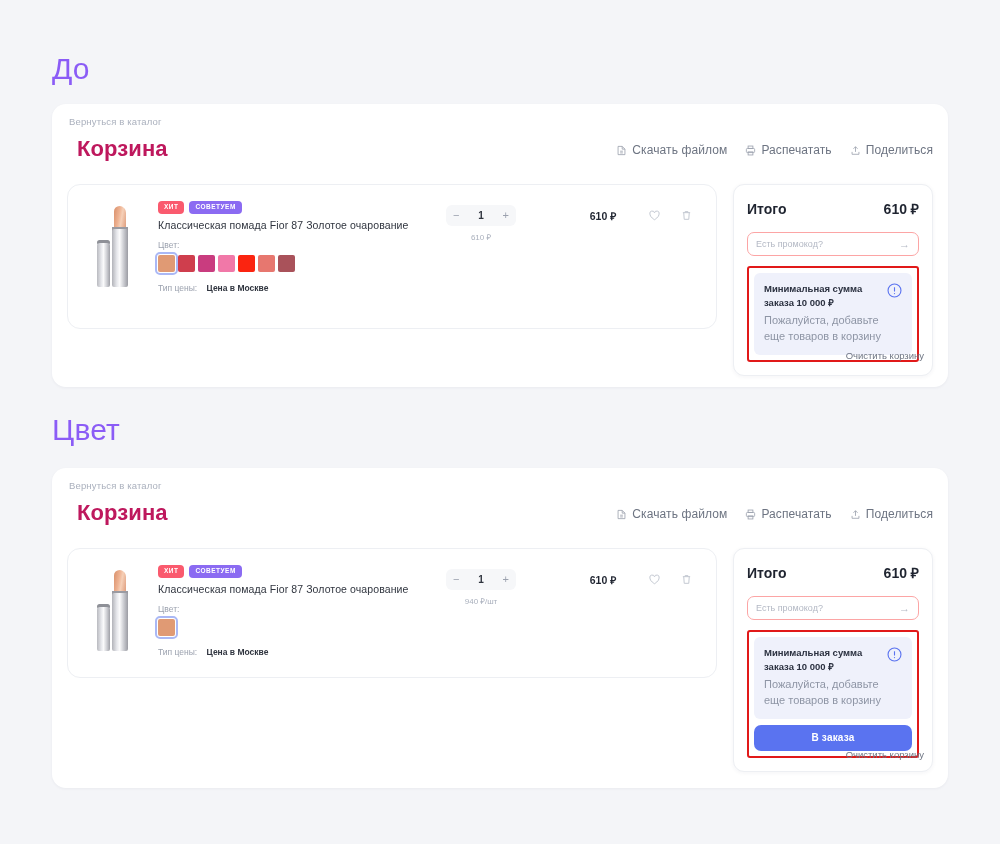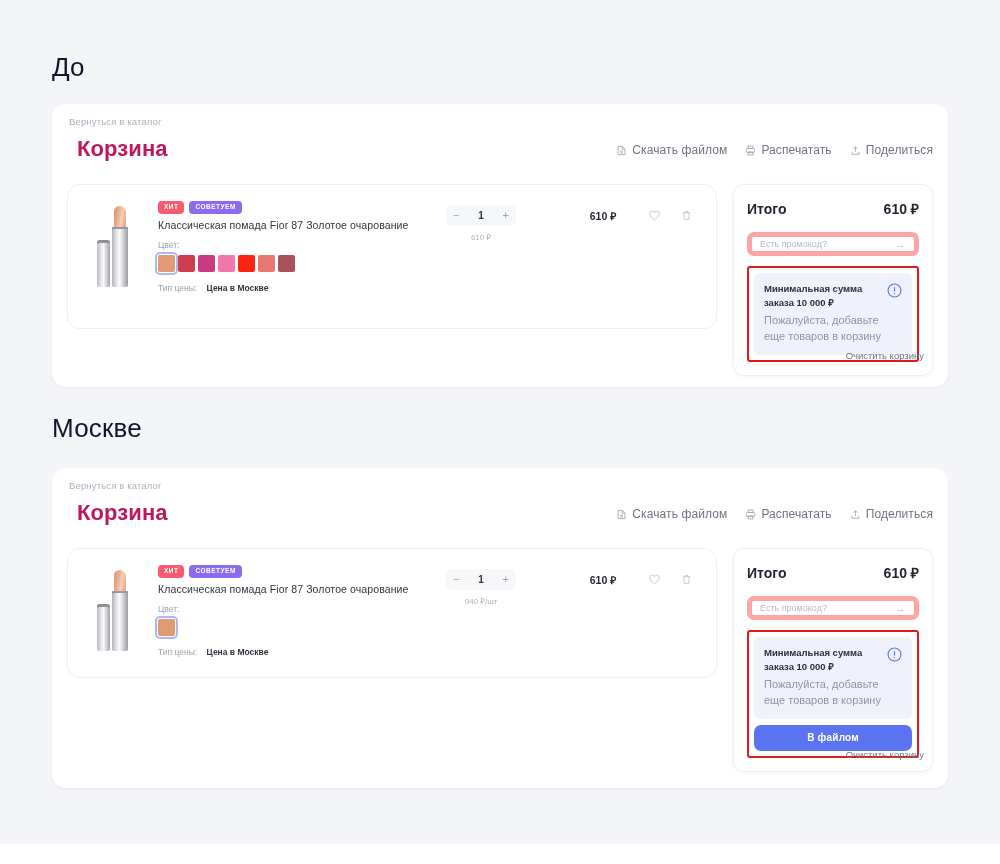--- a/index.html
+++ b/index.html
@@ -14,23 +14,23 @@
   }
 
   .page-bottom-strip {
     position: absolute;
     left: 0; bottom: 0;
     width: 1000px; height: 20px;
     background: #ffffff;
   }
 
   .section-heading {
-    font-size: 26px;
+    font-size: 30px;
     font-weight: 400;
-    color: #0f172a;
+    color: #8b5cf6;
     letter-spacing: .2px;
   }
 
   .heading-do   { position: absolute; left: 52px; top: 52px; }
   .heading-after{ position: absolute; left: 52px; top: 413px; }
 
   
   .app-card {
     position: absolute;
     left: 52px;
@@ -245,21 +245,21 @@
     justify-content: space-between;
     margin-bottom: 14px;
   }
   .summary-head .lbl { font-size: 14px; font-weight: 700; color: #1f2430; }
   .summary-head .amt { font-size: 14px; font-weight: 700; color: #1f2430; }
 
   .promo {
     display: flex;
     align-items: center;
     justify-content: space-between;
-    border: 5px solid #fca5a5;
+    border: 1px solid #fca5a5;
     border-radius: 7px;
     height: 24px;
     padding: 0 8px;
     margin-bottom: 0;
   }
   .promo input {
     border: 0;
     outline: none;
     font-size: 9px;
     color: #30353f;
@@ -449,21 +449,21 @@
               <circle cx="10" cy="13.6" r=".75" fill="#5a73f0" stroke="none"></circle>
           </svg>
         </span>
       </div>
     </div>
   </div>
 
   <div class="clear-cart">Очистить корзину</div>
 </div>
 
-<div class="section-heading heading-after">Москве</div>
+<div class="section-heading heading-after">Цвет</div>
 
 <div class="app-card card-after">
 
   <div class="breadcrumb">Вернуться в каталог</div>
   <div class="card-title">Корзина</div>
 
   <div class="header-actions">
     <div class="header-action">
       <span>
         <svg width="11" height="11" viewBox="0 0 16 16" fill="none" stroke="#9ba1ae" stroke-width="1.2">
@@ -562,20 +562,20 @@
         <div class="notice-title">Минимальная сумма заказа 10 000 ₽</div>
         <div class="notice-sub">Пожалуйста, добавьте еще товаров в корзину</div>
         <span class="notice-icon">
           <svg width="17" height="17" viewBox="0 0 20 20" fill="none" stroke="#5a73f0" stroke-width="1.3">
             <circle cx="10" cy="10" r="7.6"></circle>
               <path d="M10 6.2v5"></path>
               <circle cx="10" cy="13.6" r=".75" fill="#5a73f0" stroke="none"></circle>
           </svg>
         </span>
       </div>
-      <div class="catalog-btn">В файлом</div>
+      <div class="catalog-btn">В заказа</div>
     </div>
   </div>
 
   <div class="clear-cart">Очистить корзину</div>
 </div>
 
 <div class="page-bottom-strip"></div>
 
 </body></html>

